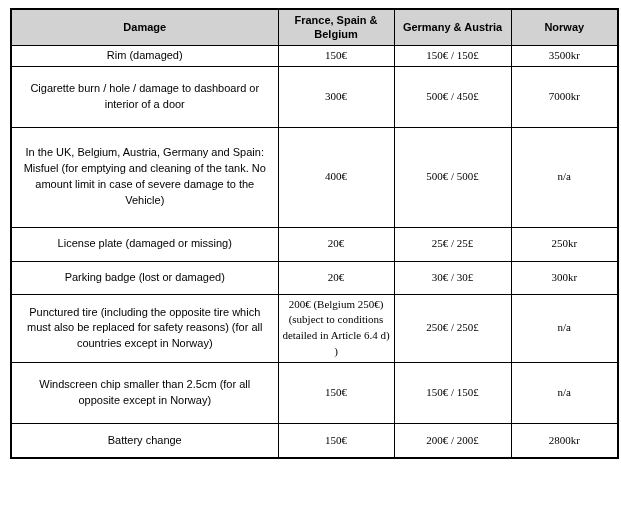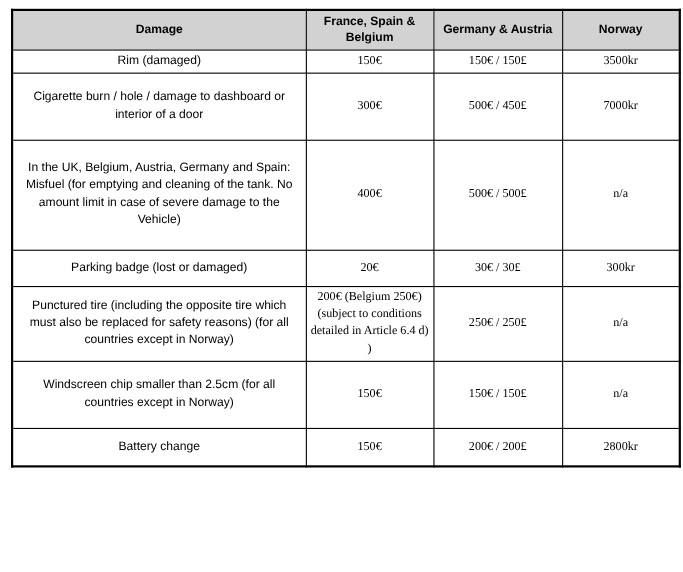--- a/index.html
+++ b/index.html
@@ -77,34 +77,40 @@
       <td class="price-cell">300€</td>
       <td class="price-cell">500€ / 450£</td>
       <td class="price-cell">7000kr</td>
     </tr>
     <tr class="h-100">
       <td>In the UK, Belgium, Austria, Germany and Spain: Misfuel (for emptying and cleaning of the tank. No amount limit in case of severe damage to the Vehicle)</td>
       <td class="price-cell">400€</td>
       <td class="price-cell">500€ / 500£</td>
       <td class="price-cell">n/a</td>
     </tr>
+    <tr class="h-34">
+      <td>License plate (damaged or missing)</td>
+      <td class="price-cell">20€</td>
+      <td class="price-cell">25€ / 25£</td>
+      <td class="price-cell">250kr</td>
+    </tr>
     <tr class="h-33">
       <td>Parking badge (lost or damaged)</td>
       <td class="price-cell">20€</td>
       <td class="price-cell">30€ / 30£</td>
       <td class="price-cell">300kr</td>
     </tr>
     <tr class="h-64">
       <td>Punctured tire (including the opposite tire which must also be replaced for safety reasons) (for all countries except in Norway)</td>
       <td class="price-cell">200€ (Belgium 250€) (subject to conditions detailed in Article 6.4 d) )</td>
       <td class="price-cell">250€ / 250£</td>
       <td class="price-cell">n/a</td>
     </tr>
     <tr class="h-61">
-      <td>Windscreen chip smaller than 2.5cm (for all countries except in Norway)</td>
+      <td>Windscreen chip smaller than 2.5cm (for all opposite except in Norway)</td>
       <td class="price-cell">150€</td>
       <td class="price-cell">150€ /  150£</td>
       <td class="price-cell">n/a</td>
     </tr>
     <tr class="h-34">
       <td>Battery change</td>
       <td class="price-cell">150€</td>
       <td class="price-cell">200€ /  200£</td>
       <td class="price-cell">2800kr</td>
     </tr>

